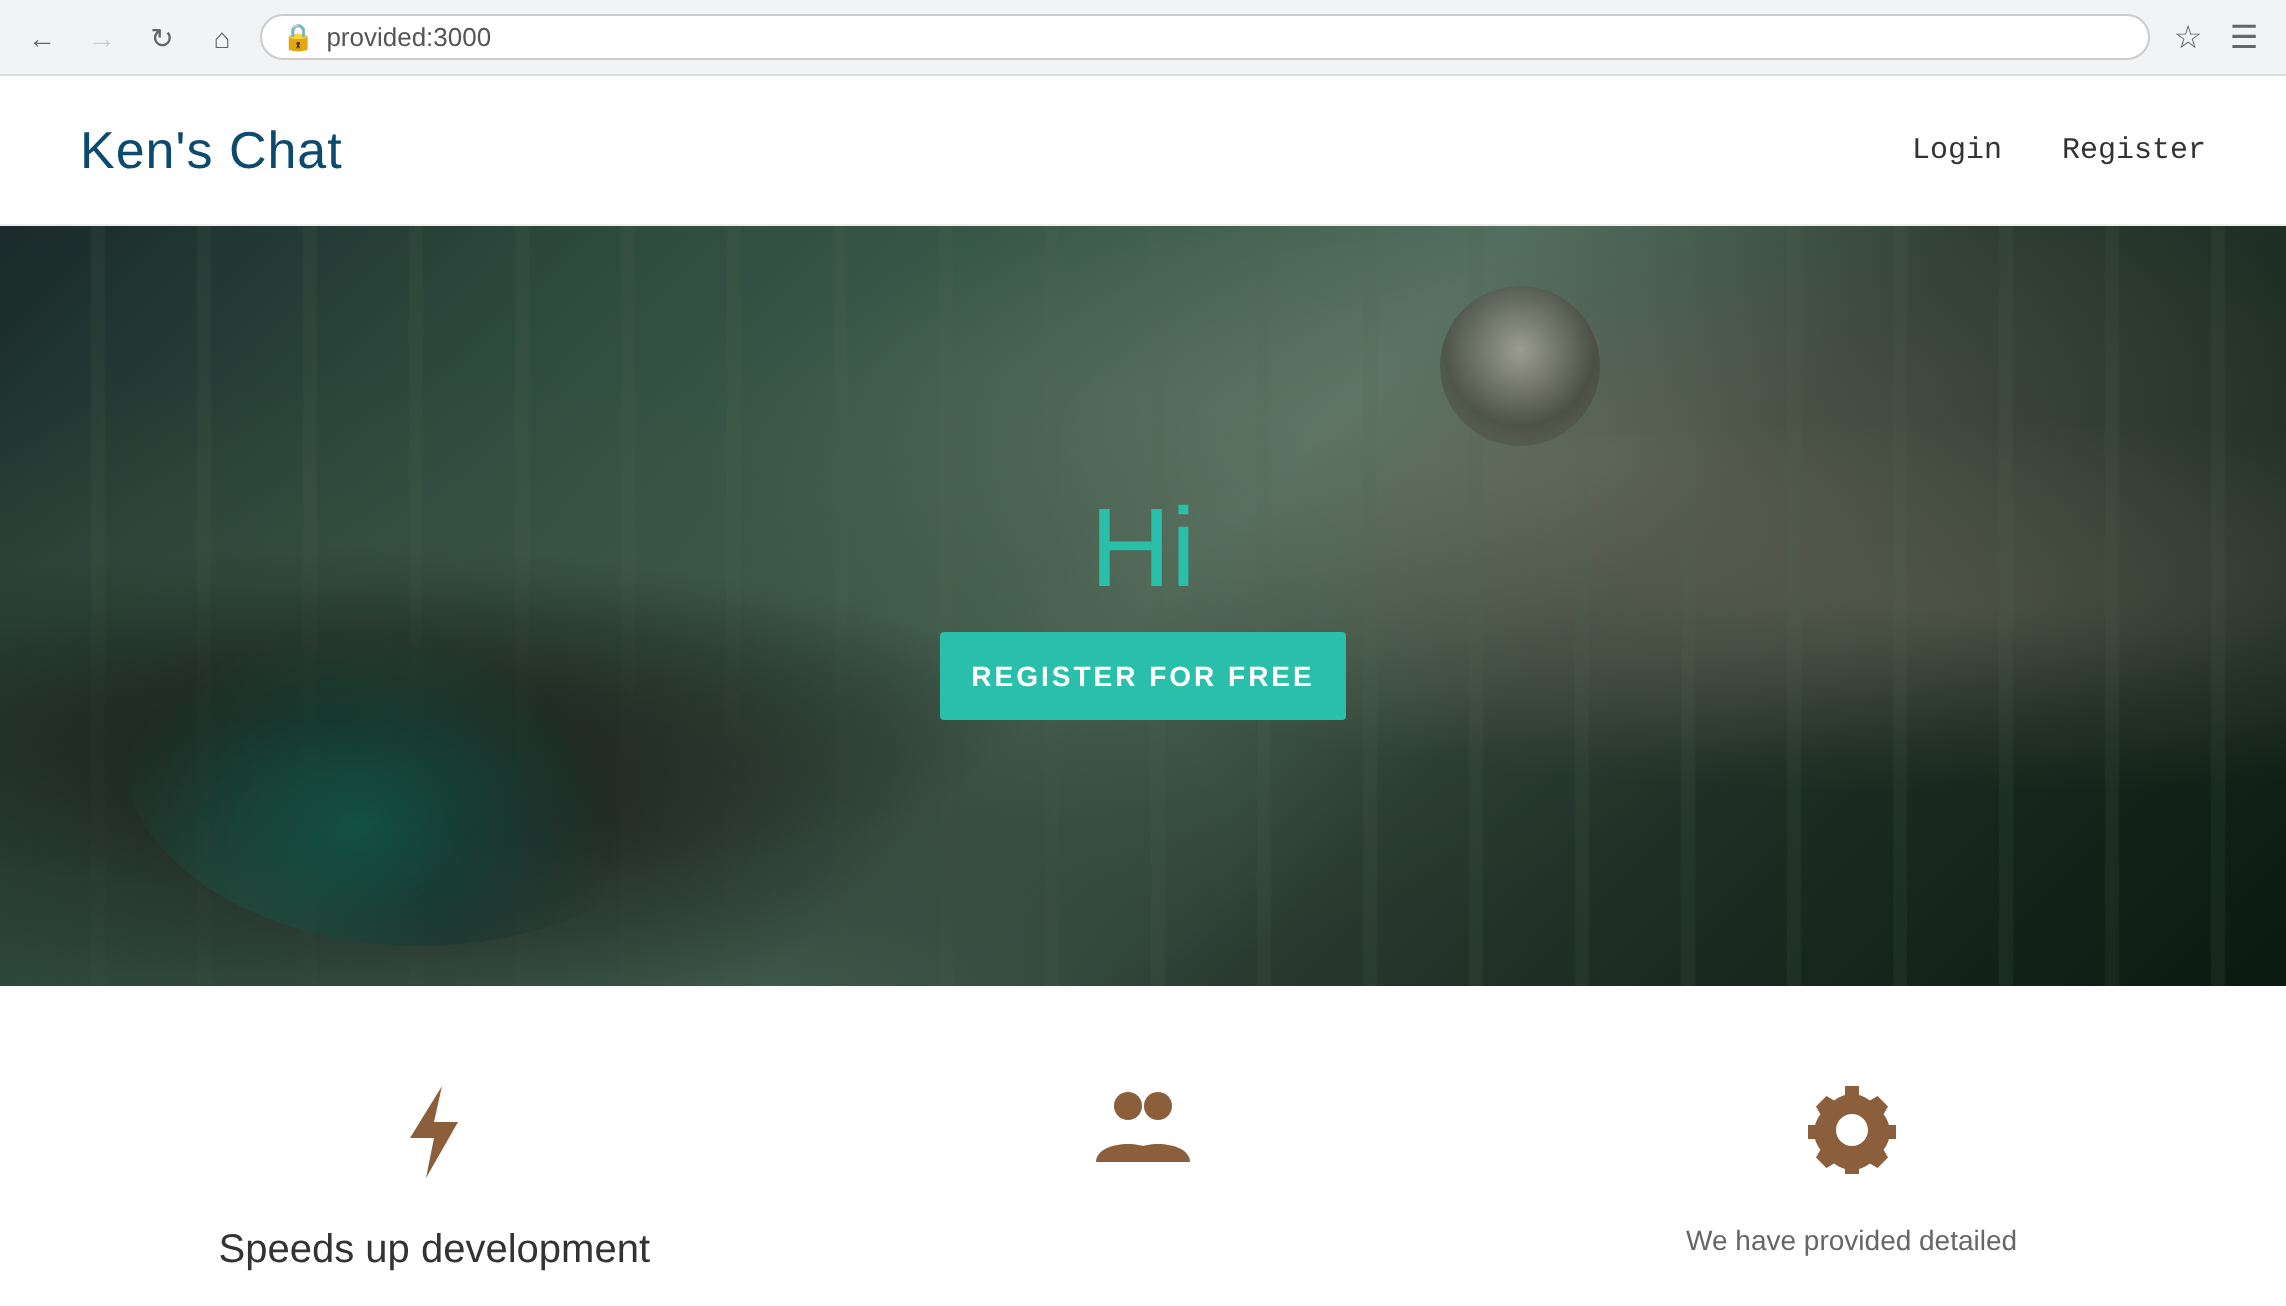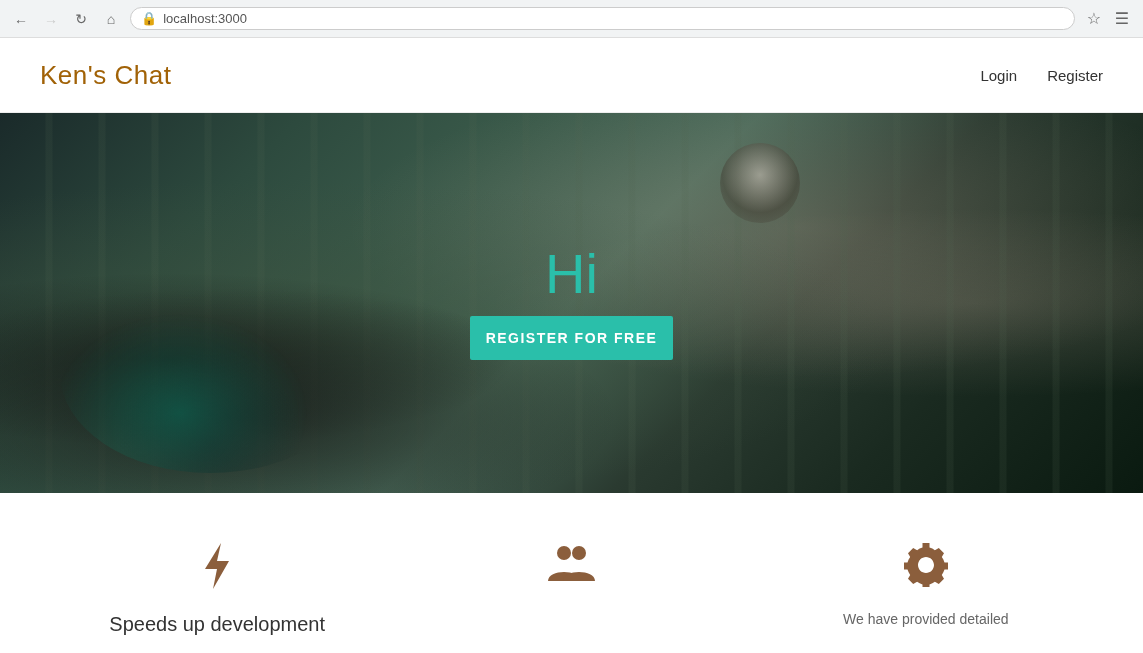--- a/index.html
+++ b/index.html
@@ -90,35 +90,36 @@
       justify-content: space-between;
       padding: 0 40px;
       height: 75px;
       background: #fff;
       border-bottom: 1px solid #eee;
     }
 
     .navbar-brand {
       font-size: 26px;
       font-weight: 400;
-      color: #a16207;
+      color: #0c4a6e;
       letter-spacing: 0.5px;
     }
 
     .navbar-links {
       display: flex;
       gap: 30px;
       align-items: center;
     }
 
     .navbar-links a {
       text-decoration: none;
       color: #333;
       font-size: 15px;
       cursor: pointer;
+      font-family: Liberation Mono, monospace;
     }
 
     
     .hero {
       position: relative;
       width: 100%;
       height: 380px;
       overflow: hidden;
       display: flex;
       align-items: center;
@@ -273,21 +274,21 @@
 </head>
 <body>
 
 <div class="browser-chrome">
   <button class="browser-nav-btn">←</button>
   <button class="browser-nav-btn" disabled="">→</button>
   <button class="browser-nav-btn">↻</button>
   <button class="browser-nav-btn">⌂</button>
   <div class="browser-address-bar">
     <span>🔒</span>
-    <span>localhost:3000</span>
+    <span>provided:3000</span>
   </div>
   <div class="browser-right-icons">
     <button class="browser-icon-btn">☆</button>
     <button class="browser-icon-btn">☰</button>
   </div>
 </div>
 
 <div class="site-wrapper">
 
   <nav class="navbar">

